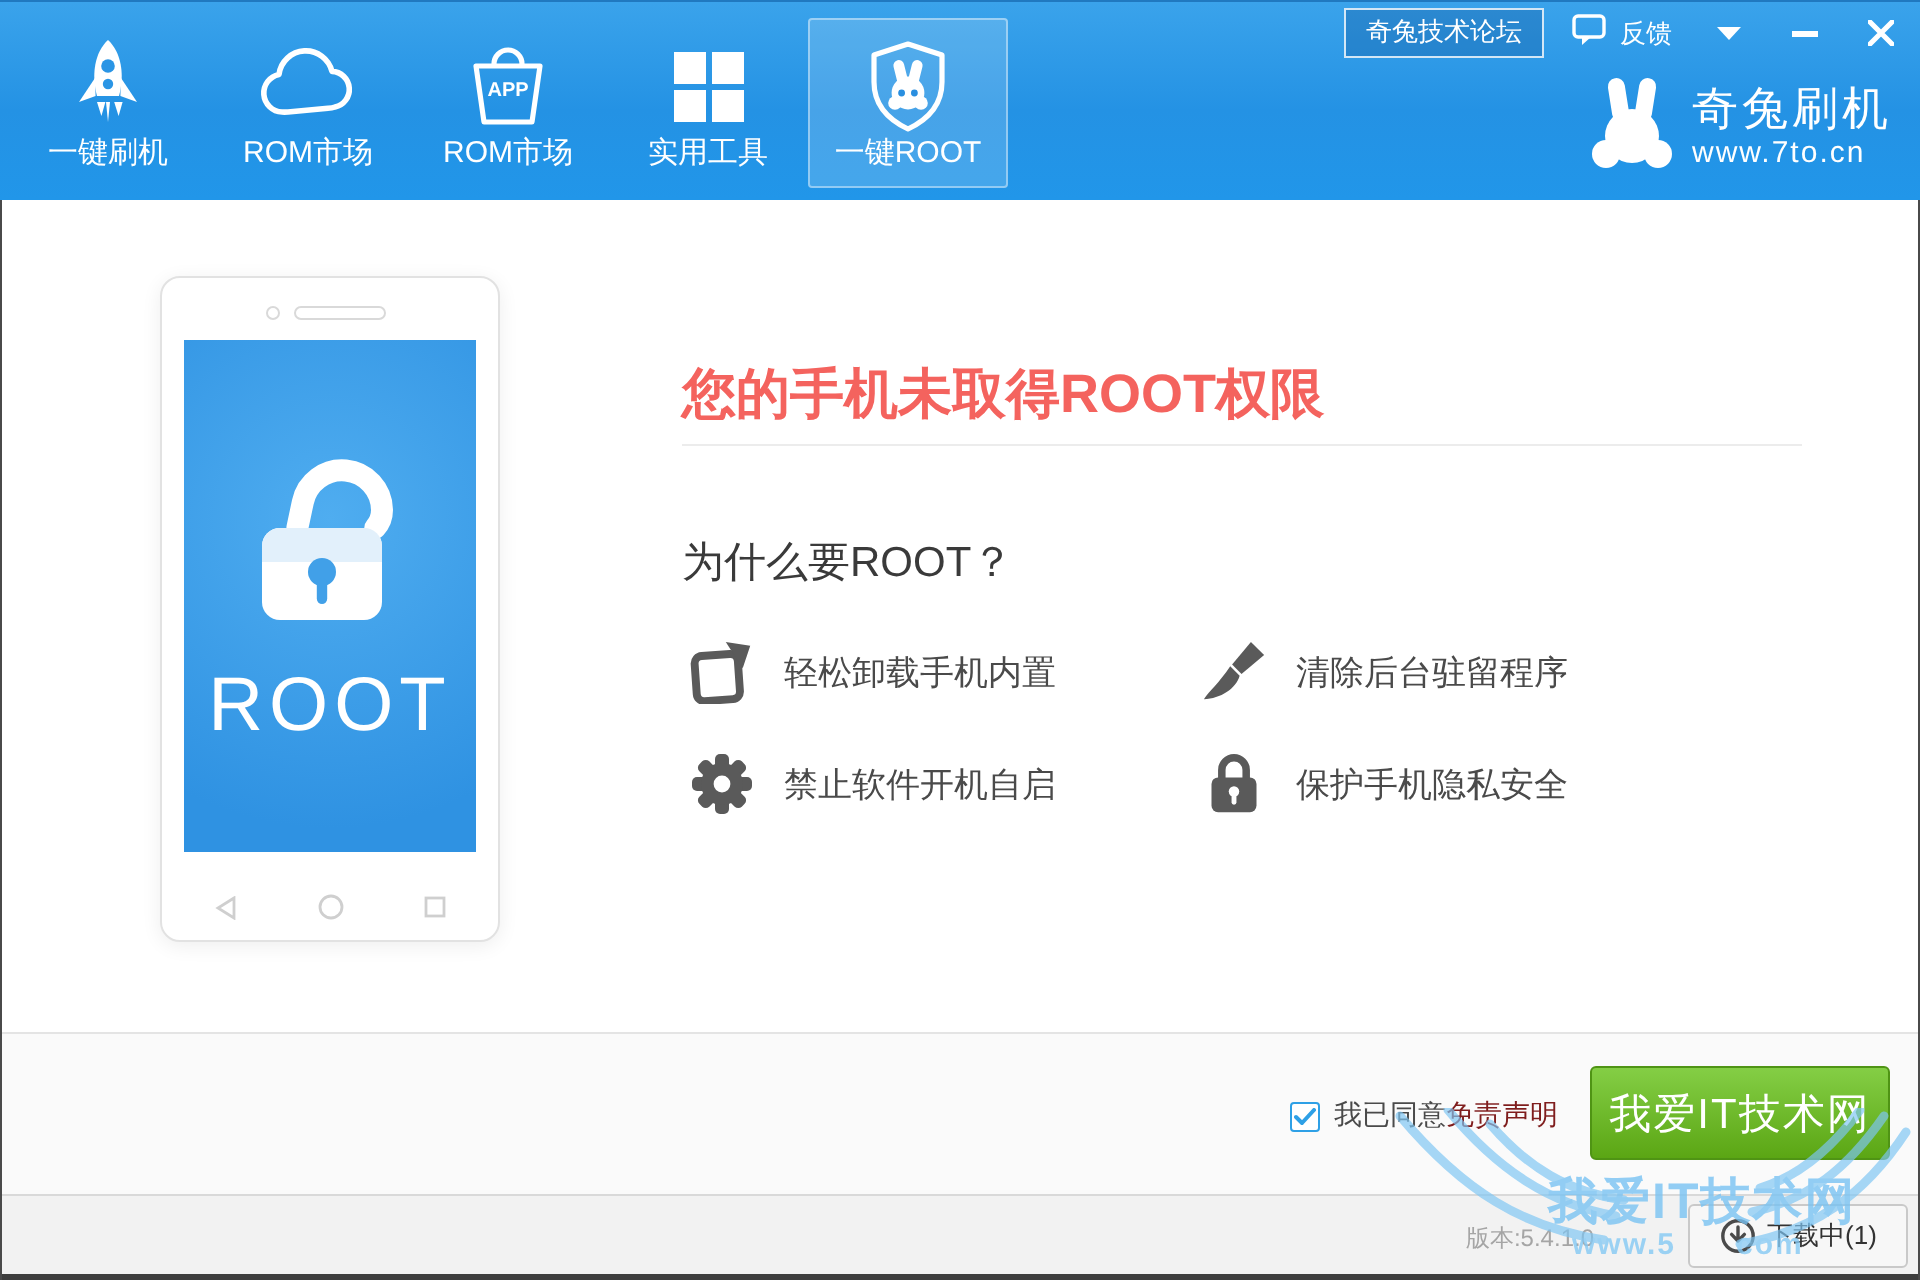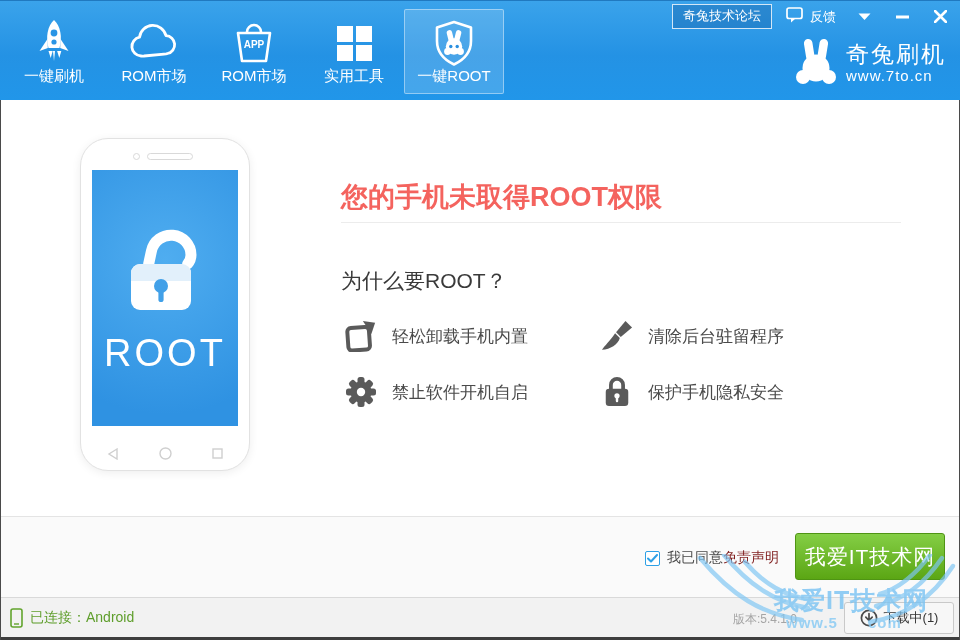--- a/index.html
+++ b/index.html
@@ -21,21 +21,21 @@
 
   .brand { position:absolute; right:14px; top:36px; display:flex; align-items:center; gap:9px; color:#fff; }
   .brand-name { font-size:23px; font-weight:normal; letter-spacing:2px; line-height:1.1; }
   .brand-url { font-size:15px; letter-spacing:1px; }
 
   
   .body-wrap { border-left:1px solid #4a4a4a; border-right:1px solid #4a4a4a; }
 
   
   .main { position:relative; height:416px; background:#fff; }
-  .phone { position:absolute; left:79px; top:38px; width:170px; height:333px; background:#fff; border:1px solid #e2e2e2; border-radius:28px; box-shadow:0 2px 10px rgba(0,0,0,0.07);padding-left:24px; }
+  .phone { position:absolute; left:79px; top:38px; width:170px; height:333px; background:#fff; border:1px solid #e2e2e2; border-radius:10px; box-shadow:0 2px 10px rgba(0,0,0,0.07);padding-left:24px; }
   .cam { position:absolute; top:14px; left:52px; width:7px; height:7px; border:1px solid #d9d9d9; border-radius:50%; }
   .spk { position:absolute; top:14px; left:66px; width:46px; height:7px; border:1px solid #d9d9d9; border-radius:4px; }
   .screen { position:absolute; left:11px; right:11px; top:31px; height:256px; background:radial-gradient(circle at 50% 35%, #4fadf0, #2f92e2 85%); display:flex; flex-direction:column; align-items:center; }
   .screen-root-text { color:#fff; font-size:38px; font-weight:400; letter-spacing:3px; margin-top:10px; }
   .phone-navbtns { position:absolute; bottom:10px; left:26px; right:26px; display:flex; justify-content:space-between; align-items:center; }
 
   .info { position:absolute; left:340px; top:0; width:560px; height:100%; }
   .page-title { position:absolute; top:79px; left:0; font-size:27px; font-weight:bold; color:#f4635e; white-space:nowrap; }
   .divider { position:absolute; top:122px; left:0; width:560px; height:1px; background:#ececec; }
   .subtitle { position:absolute; top:167px; left:0; font-size:21px; color:#3a3a3a; white-space:nowrap; }
@@ -278,27 +278,20 @@
               <path d="M1 4.5 L4 7.5 L10 1" fill="none" stroke="#2ea0e6" stroke-width="2" stroke-linecap="round" stroke-linejoin="round"></path>
             </svg>
         </span>
         <span>我已同意</span>
         <span class="disclaimer">免责声明</span>
       </div>
       <div class="start-btn">我爱IT技术网</div>
     </div>
 
     <div class="statusbar">
-      <div class="conn">
-        <svg width="13" height="20" viewBox="0 0 13 20">
-          <rect x="1" y="1" width="11" height="18" rx="2" fill="none" stroke="#62a42d" stroke-width="1.6"></rect>
-          <line x1="4" y1="16" x2="9" y2="16" stroke="#62a42d" stroke-width="1.4"></line>
-        </svg>
-        <span>已连接：Android</span>
-      </div>
       <div class="version">版本:5.4.1.0</div>
       <div class="dl-btn">
         <svg width="18" height="18" viewBox="0 0 18 18">
           <circle cx="9" cy="9" r="7.6" fill="none" stroke="#4a4a4a" stroke-width="1.7"></circle>
           <path d="M9 4.5 v6 M5.8 8.2 L9 11.5 L12.2 8.2" fill="none" stroke="#4a4a4a" stroke-width="1.7" stroke-linecap="round" stroke-linejoin="round"></path>
         </svg>
         <span>下载中(1)</span>
       </div>
     </div>
 

